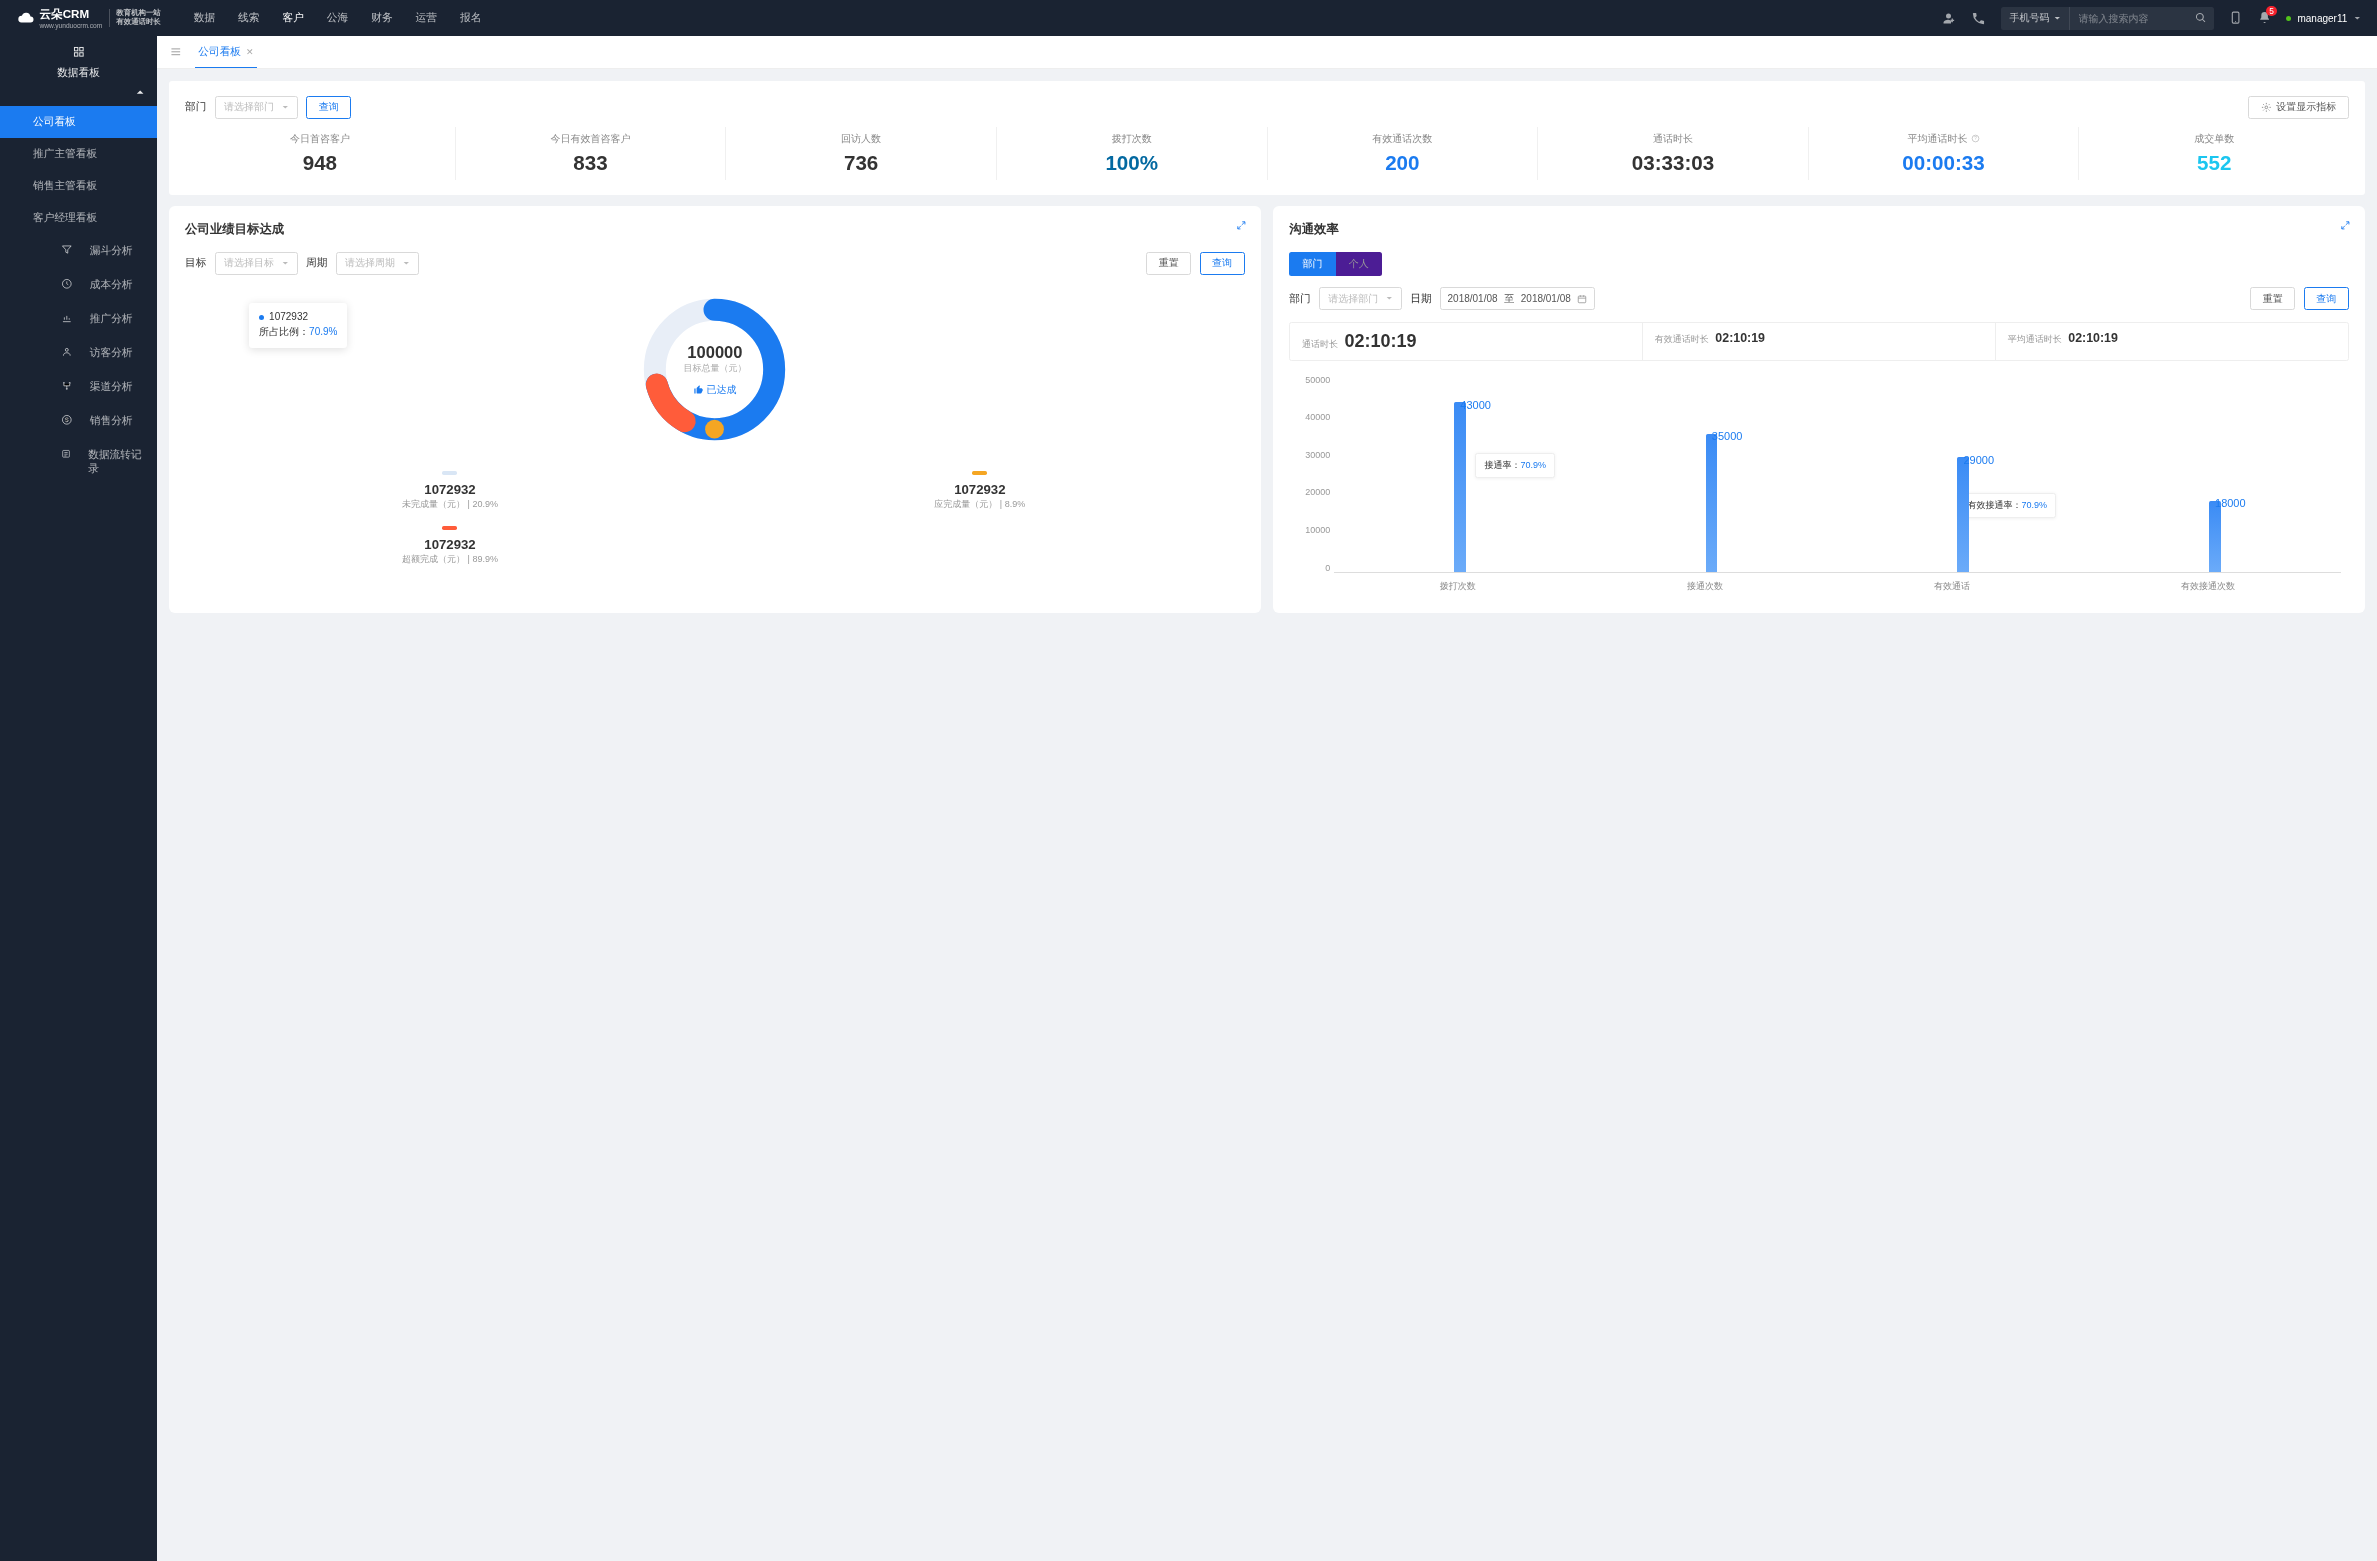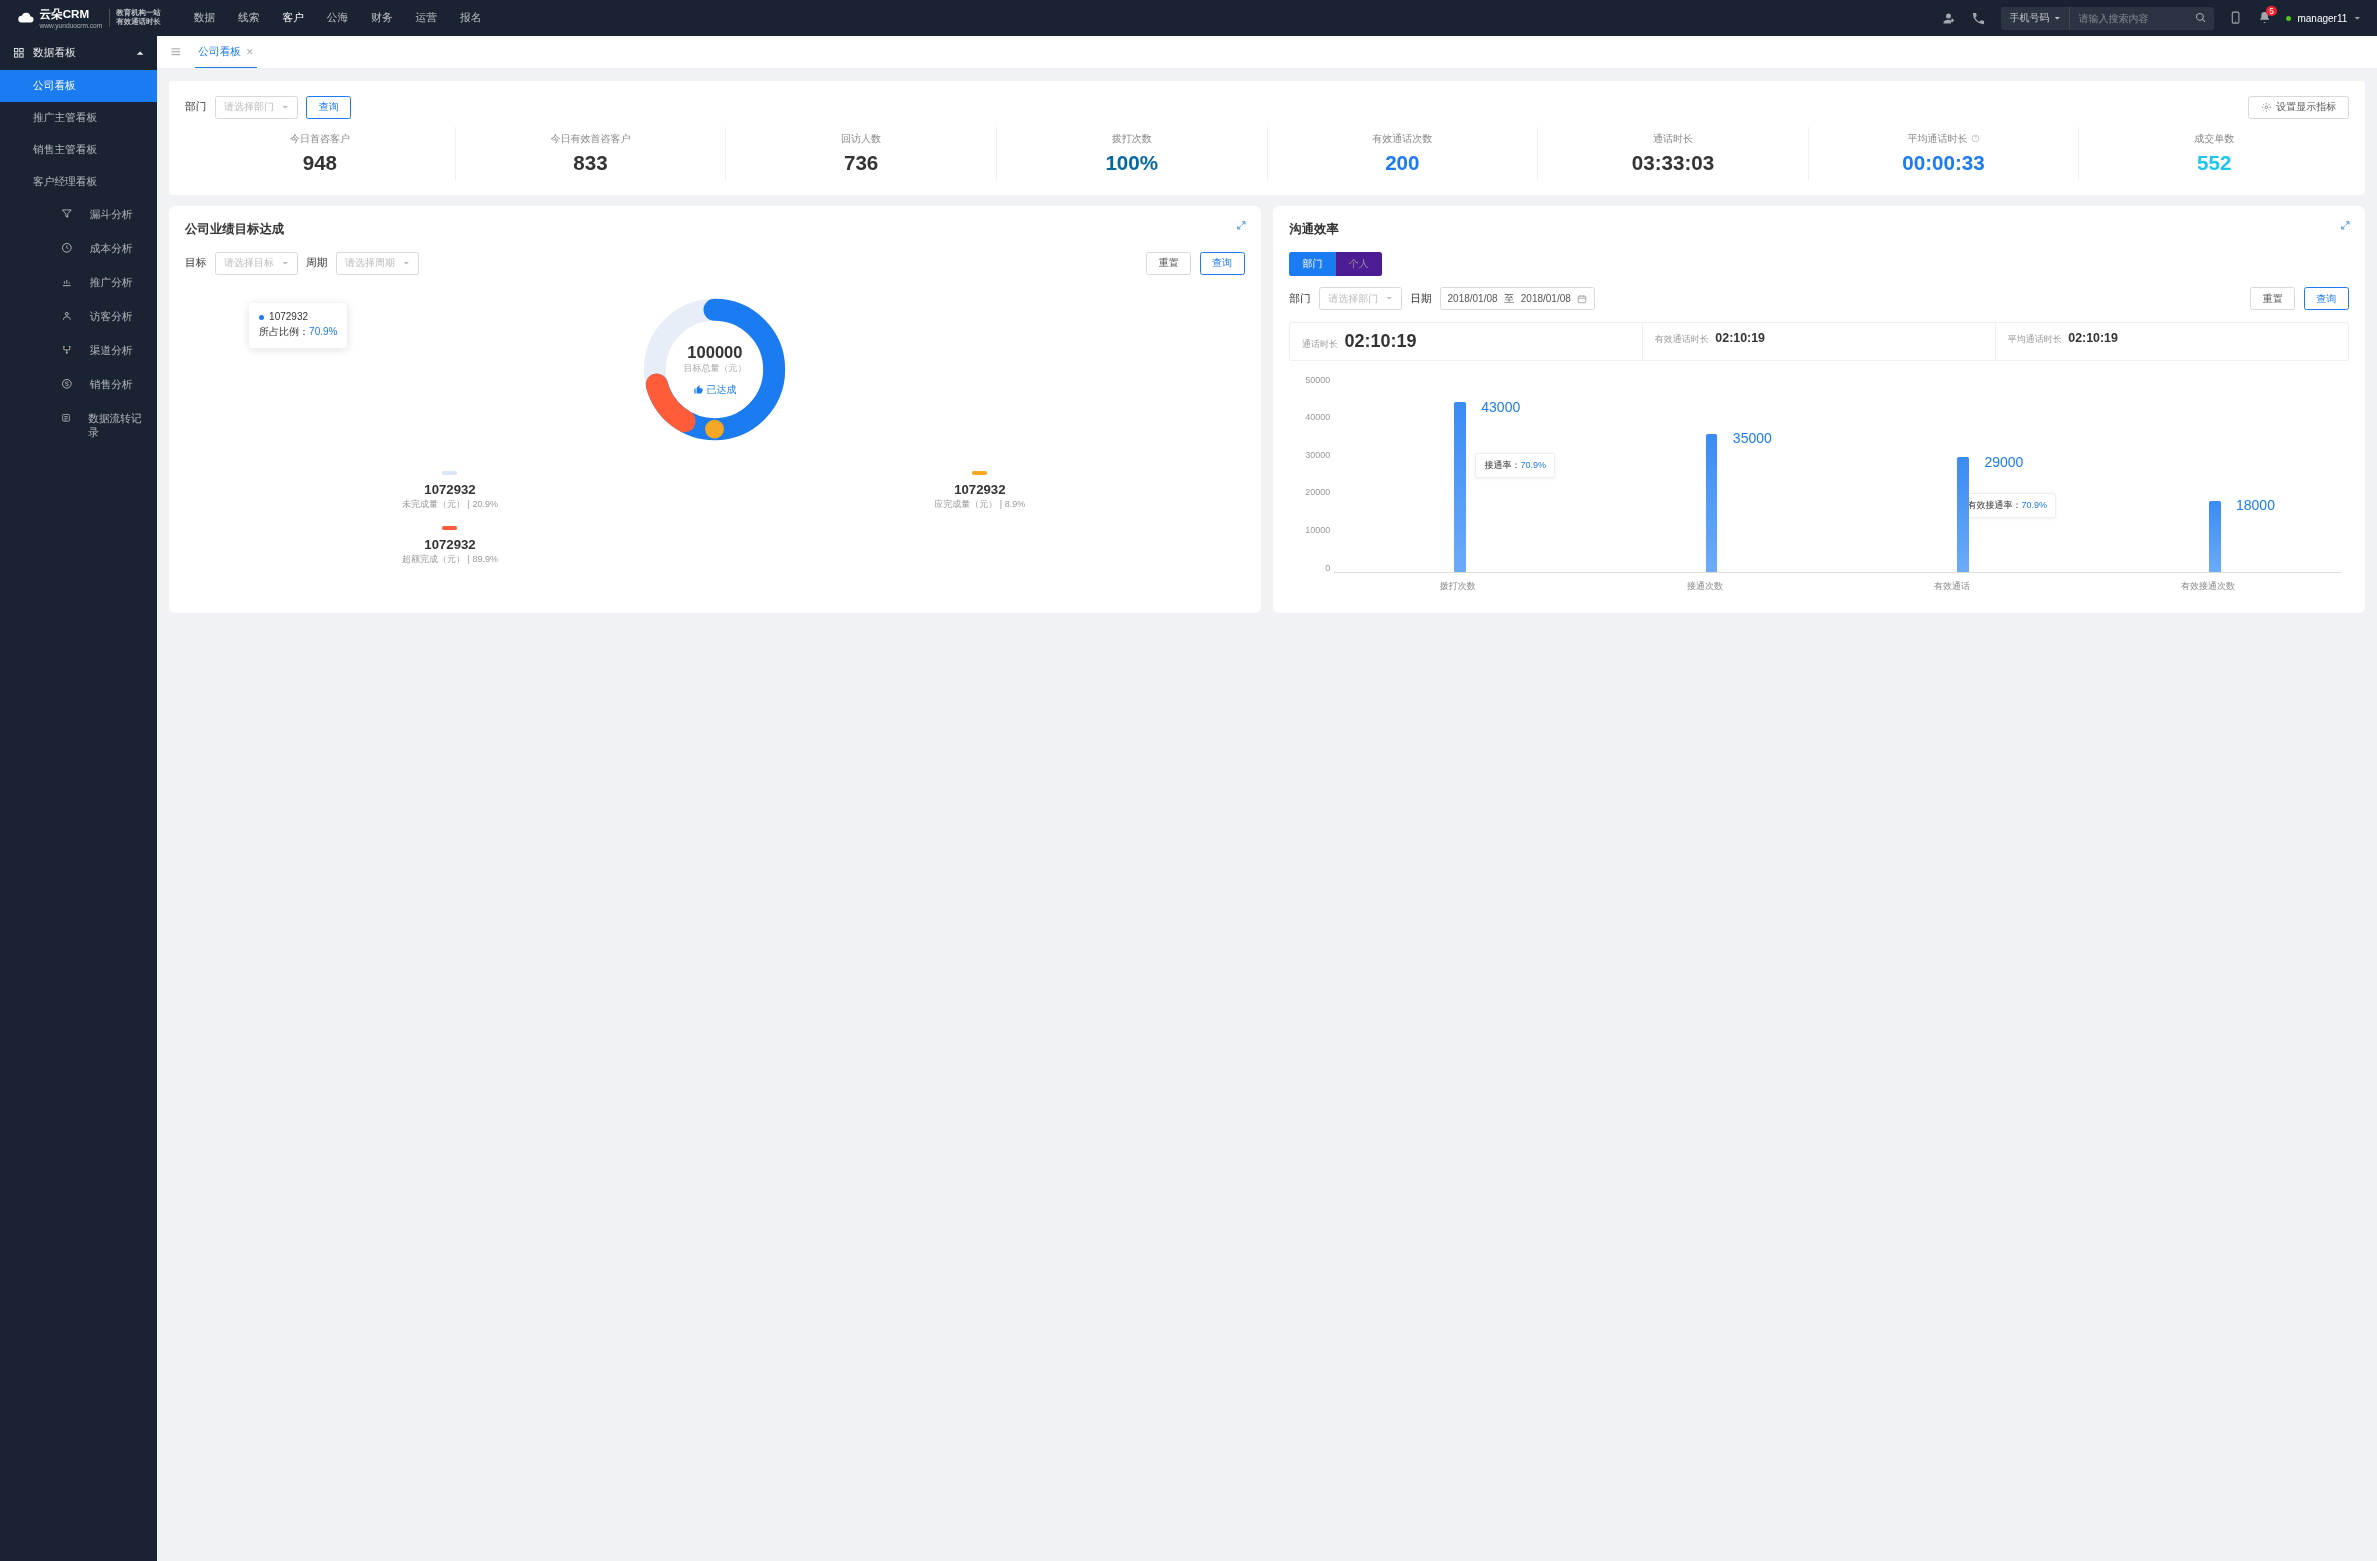--- a/index.html
+++ b/index.html
@@ -17,21 +17,21 @@
 .search-input { background: transparent; border: none; color: #fff; padding: 0 8.3px; width: 116px; font-size: 10px; outline: none; }
 .search-input::placeholder { color: rgba(255,255,255,.4); }
 .search-btn { padding: 0 8.3px; color: rgba(255,255,255,.6); }
 .hicon { color: rgba(255,255,255,.6); position: relative; }
 .badge { position: absolute; top: -5px; right: -6.6px; background: #f5222d; color: #fff; font-size: 8.3px; border-radius: 6.6px; padding: 0 3.3px; min-width: 11.6px; text-align: center; }
 .user { display: flex; align-items: center; gap: 6.6px; font-size: 10px; }
 .status-dot { width: 5px; height: 5px; background: #52c41a; border-radius: 50%; }
 
 .layout { display: flex; height: calc(100vh - 36px); }
 .sidebar { width: 157px; background: #1a2332; color: #fff; overflow-y: auto; flex-shrink: 0; }
-.side-group-h { display: flex; align-items: center; padding: 10px 13.2px; font-size: 10.7px; gap: 8.3px; color: rgba(255,255,255,.9); }
+.side-group-h { display: flex; align-items: center; padding: 10px 13.2px; font-size: 10.7px; gap: 8.3px; color: rgba(255,255,255,.9); flex-direction: column; }
 .side-group-h .chev { margin-left: auto; }
 .side-item { display: flex; align-items: center; padding: 9px 13.2px 9px 33px; font-size: 10.7px; color: rgba(255,255,255,.65); cursor: pointer; }
 .side-item.active { background: #1b7bf0; color: #fff; }
 .side-item2 { display: flex; align-items: flex-start; padding: 10px 13.2px; gap: 17px; font-size: 10.7px; color: rgba(255,255,255,.65); cursor: pointer; margin-left: 48px; }
 
 .main { flex: 1; overflow: auto; display: flex; flex-direction: column; }
 .tabs-bar { height: 33px; background: #fff; display: flex; align-items: center; padding: 0 13.2px; gap: 13.2px; border-bottom: 0.8px solid #eee; }
 .menu-toggle { color: #999; }
 .tab { display: flex; align-items: center; gap: 5px; color: #1b7bf0; font-size: 10.7px; height: 100%; border-bottom: 1.7px solid #1b7bf0; padding: 0 3.3px; }
 .tab-close { color: #aaa; font-size: 9px; }
@@ -80,21 +80,21 @@
 .metric { flex: 1; padding: 8.3px 11.6px; display: flex; align-items: baseline; gap: 6.6px; border-right: 0.8px solid #eee; }
 .metric:last-child { border-right: none; }
 .metric-l { font-size: 9px; color: #999; }
 .metric-v { font-size: 12.4px; font-weight: 700; }
 .metric.big .metric-v { font-size: 18px; }
 
 .barchart { position: relative; height: 223px; margin-top: 13.2px; }
 .y-axis { position: absolute; left: 0; top: 0; bottom: 25px; width: 41px; display: flex; flex-direction: column; justify-content: space-between; text-align: right; font-size: 9px; color: #999; }
 .plot { position: absolute; left: 45px; right: 8.3px; top: 0; bottom: 25px; border-bottom: 0.8px solid #ddd; display: flex; align-items: flex-end; justify-content: space-around; }
 .bar { width: 11.6px; background: linear-gradient(#3a8bf5,#6babf9); border-radius: 1.7px 1.7px 0 0; position: relative; }
-.bar-lbl { position: absolute; top: -3.3px; left: 27px; font-size: 14px; color: #1b7bf0; white-space: nowrap; }
+.bar-lbl { position: absolute; top: -3.3px; left: 6px; font-size: 11px; color: #1b7bf0; white-space: nowrap; }
 .x-axis { position: absolute; left: 45px; right: 8.3px; bottom: 0; height: 21.5px; display: flex; justify-content: space-around; align-items: center; font-size: 9px; color: #888; }
 .ratebox { position: absolute; background: #fff; border: 0.8px solid #eee; border-radius: 2.5px; padding: 5px 8.3px; font-size: 9px; box-shadow: 0 0.8px 3.3px rgba(0,0,0,.06); }
 .ratebox .pct { color: #1b7bf0; }
 svg { display: block; }
 </style>
 </head>
 <body>
 
 <div class="header">
   <div class="logo">

